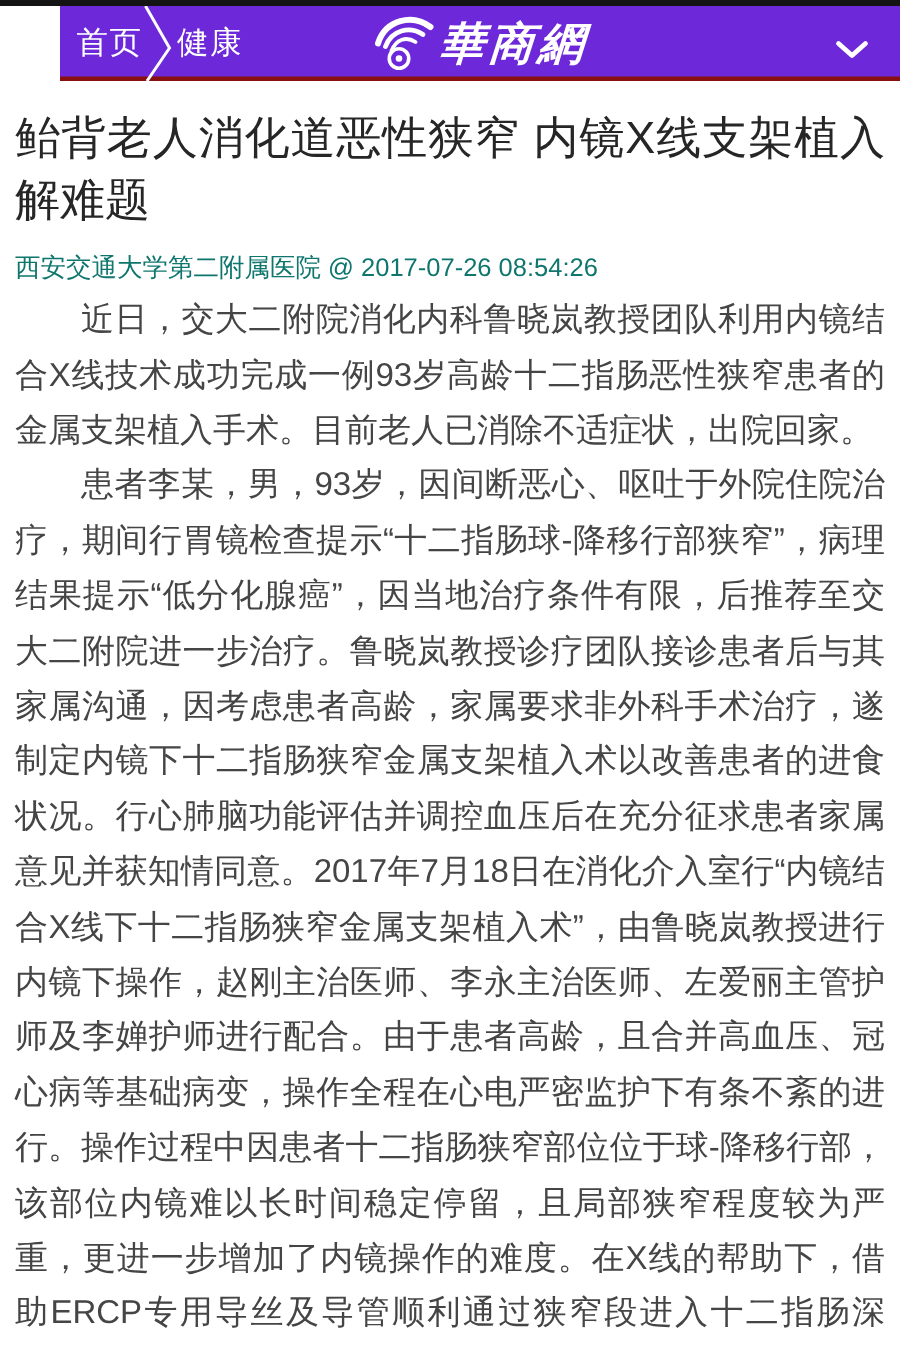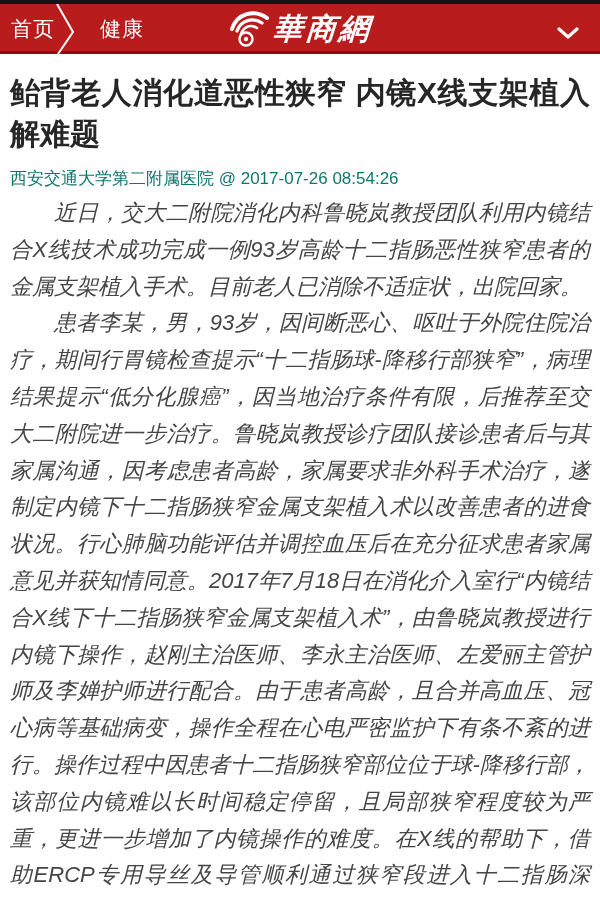--- a/index.html
+++ b/index.html
@@ -6,34 +6,35 @@
   html, body { width: 600px; height: 900px; overflow: hidden; background: #ffffff; }
   body { font-family: "Liberation Sans", "DejaVu Sans", sans-serif; }
 
   .topbar {
     height: 4px;
     background: #141414;
   }
   .header {
     position: relative;
     height: 50px;
-    background: #b91c1c;
+    background: #6d28d9;
     border-bottom: 3px solid #891010;
+    margin-left: 40px;
   }
   .crumb {
     position: absolute;
     top: 0;
     height: 50px;
     line-height: 50px;
     color: #ffffff;
     font-size: 21px;
     letter-spacing: 1px;
   }
   .crumb-home { left: 11px; }
-  .crumb-health { left: 100px; }
+  .crumb-health { left: 78px; }
   .crumb-sep {
     position: absolute;
     left: 50px;
     top: 0;
     width: 28px;
     height: 50px;
   }
   .logo {
     position: absolute;
     left: 50%;
@@ -63,41 +64,40 @@
     width: 22px;
     height: 13px;
     cursor: pointer;
   }
 
   .main { padding: 0 10px; }
   .article-title {
     margin-top: 18px;
     font-size: 30px;
     line-height: 41px;
-    font-weight: bold;
+    font-weight: normal;
     color: #262626;
     text-align: justify;
   }
   .source-line {
     margin-top: 14px;
     font-size: 17px;
     line-height: 22px;
     color: #0f766e;
   }
   .article-body {
     margin-top: 5px;
     font-size: 22px;
     line-height: 36.8px;
     color: #454545;
     text-align: justify;
   }
   .article-body p {
     text-indent: 2em;
     margin: 0;
-    font-style: italic;
   }
 </style>
 </head>
 <body>
 
 <div class="topbar"></div>
 
 <div class="header">
   <div class="crumb crumb-home">首页</div>
 

